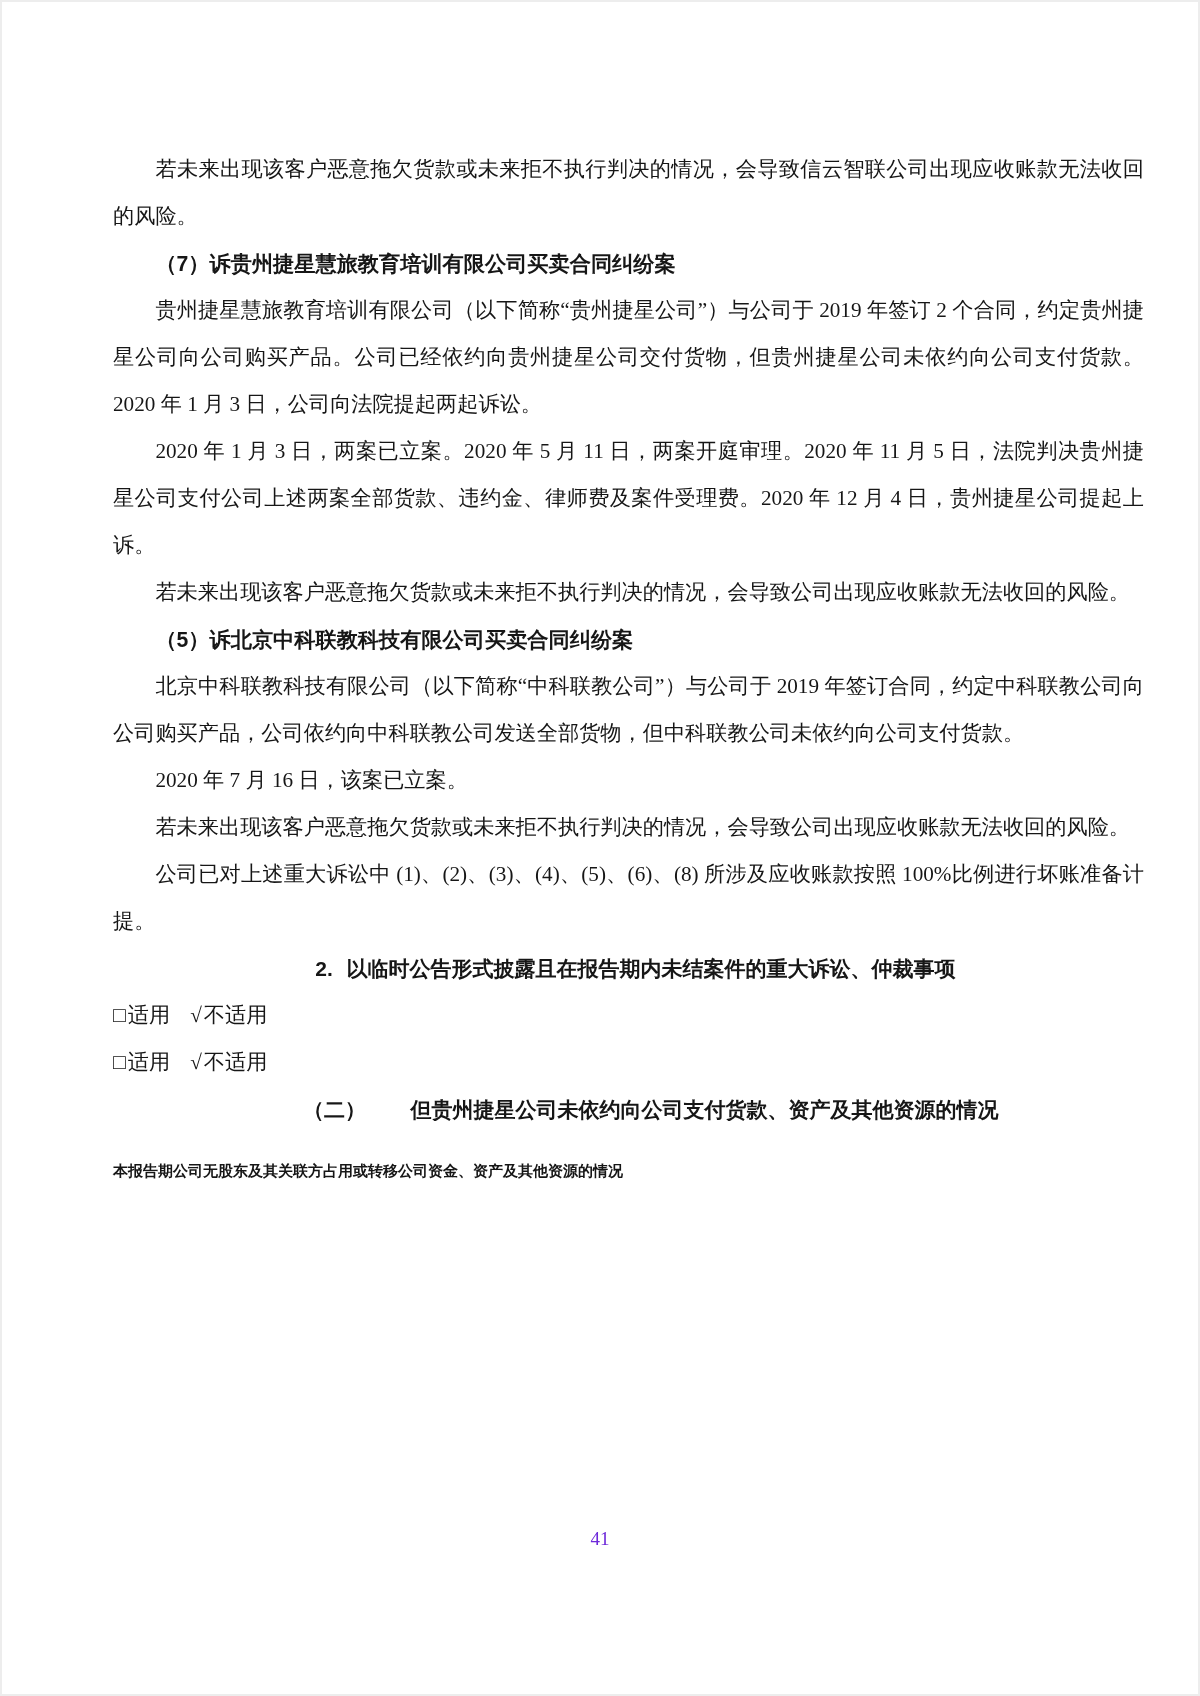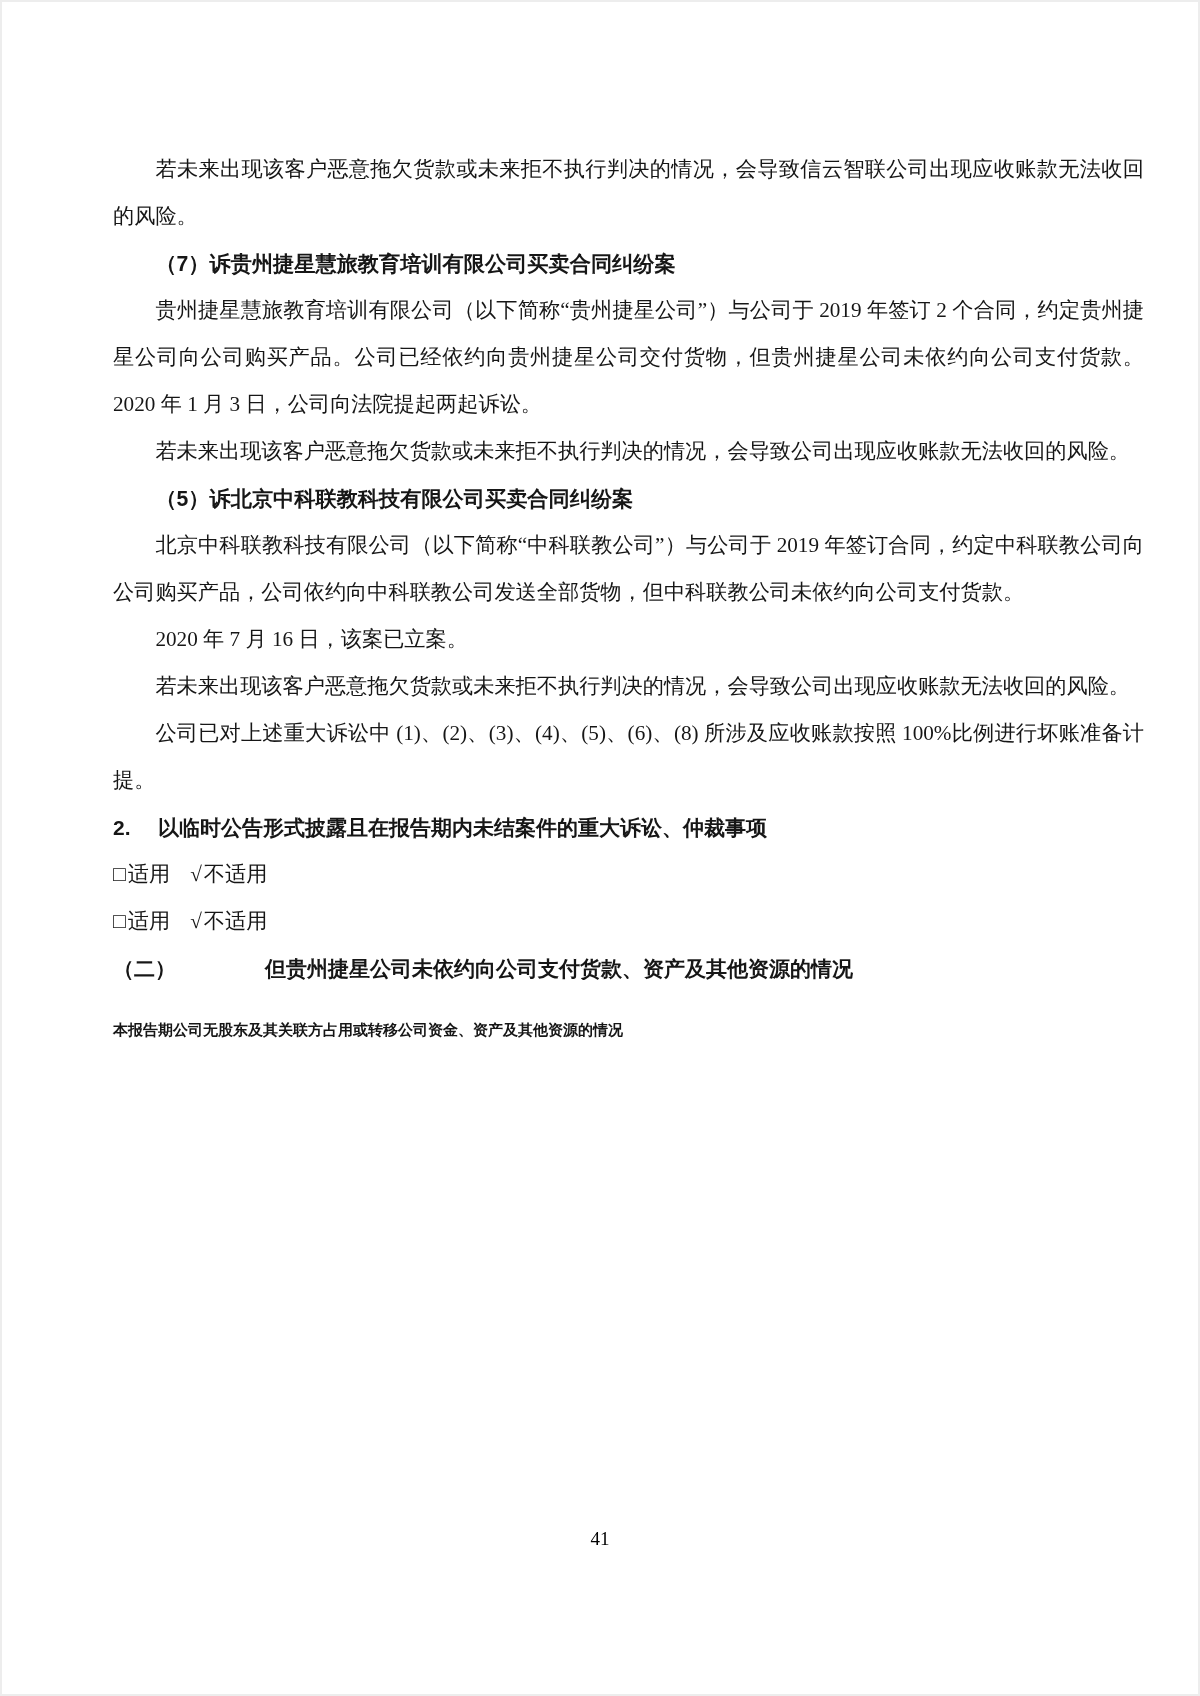--- a/index.html
+++ b/index.html
@@ -32,20 +32,21 @@
     text-indent: 2em;
     font-weight: bold;
     font-family: Liberation Sans, sans-serif;
   }
   .num-heading {
     margin: 0;
     line-height: 47px;
     font-weight: bold;
     font-family: "Liberation Sans", "DejaVu Sans", sans-serif;
     font-size: 21px;
+    text-align: center;
   }
   .num-heading .num-item {
     display: inline-block;
     min-width: 45px;
     font-weight: bold;
   }
   .num-heading .num-sec {
     display: inline-block;
     min-width: 152px;
     font-weight: bold;
@@ -72,34 +73,35 @@
     font-size: 15px;
   }
   .page-footer {
     position: absolute;
     top: 1528px;
     left: 0;
     width: 100%;
     text-align: center;
     font-size: 19px;
     font-family: "Liberation Serif", "DejaVu Serif", serif;
-    color: #000000;
+    color: #6d28d9;
   }
 </style>
 </head>
 <body>
 
 <div class="page">
 
   <p class="body-para">若未来出现该客户恶意拖欠货款或未来拒不执行判决的情况，会导致信云智联公司出现应收账款无法收回的风险。</p>
 
   <p class="case-heading">（7）诉贵州捷星慧旅教育培训有限公司买卖合同纠纷案</p>
 
   <p class="body-para">贵州捷星慧旅教育培训有限公司（以下简称“贵州捷星公司”）与公司于 2019 年签订 2 个合同，约定贵州捷星公司向公司购买产品。公司已经依约向贵州捷星公司交付货物，但贵州捷星公司未依约向公司支付货款。2020 年 1 月 3 日，公司向法院提起两起诉讼。</p>
 
+  <p class="body-para">2020 年 1 月 3 日，两案已立案。2020 年 5 月 11 日，两案开庭审理。2020 年 11 月 5 日，法院判决贵州捷星公司支付公司上述两案全部货款、违约金、律师费及案件受理费。2020 年 12 月 4 日，贵州捷星公司提起上诉。</p>
 
   <p class="body-para">若未来出现该客户恶意拖欠货款或未来拒不执行判决的情况，会导致公司出现应收账款无法收回的风险。</p>
 
   <p class="case-heading">（5）诉北京中科联教科技有限公司买卖合同纠纷案</p>
 
   <p class="body-para">北京中科联教科技有限公司（以下简称“中科联教公司”）与公司于 2019 年签订合同，约定中科联教公司向公司购买产品，公司依约向中科联教公司发送全部货物，但中科联教公司未依约向公司支付货款。</p>
 
   <p class="body-para">2020 年 7 月 16 日，该案已立案。</p>
 
   <p class="body-para">若未来出现该客户恶意拖欠货款或未来拒不执行判决的情况，会导致公司出现应收账款无法收回的风险。</p>

